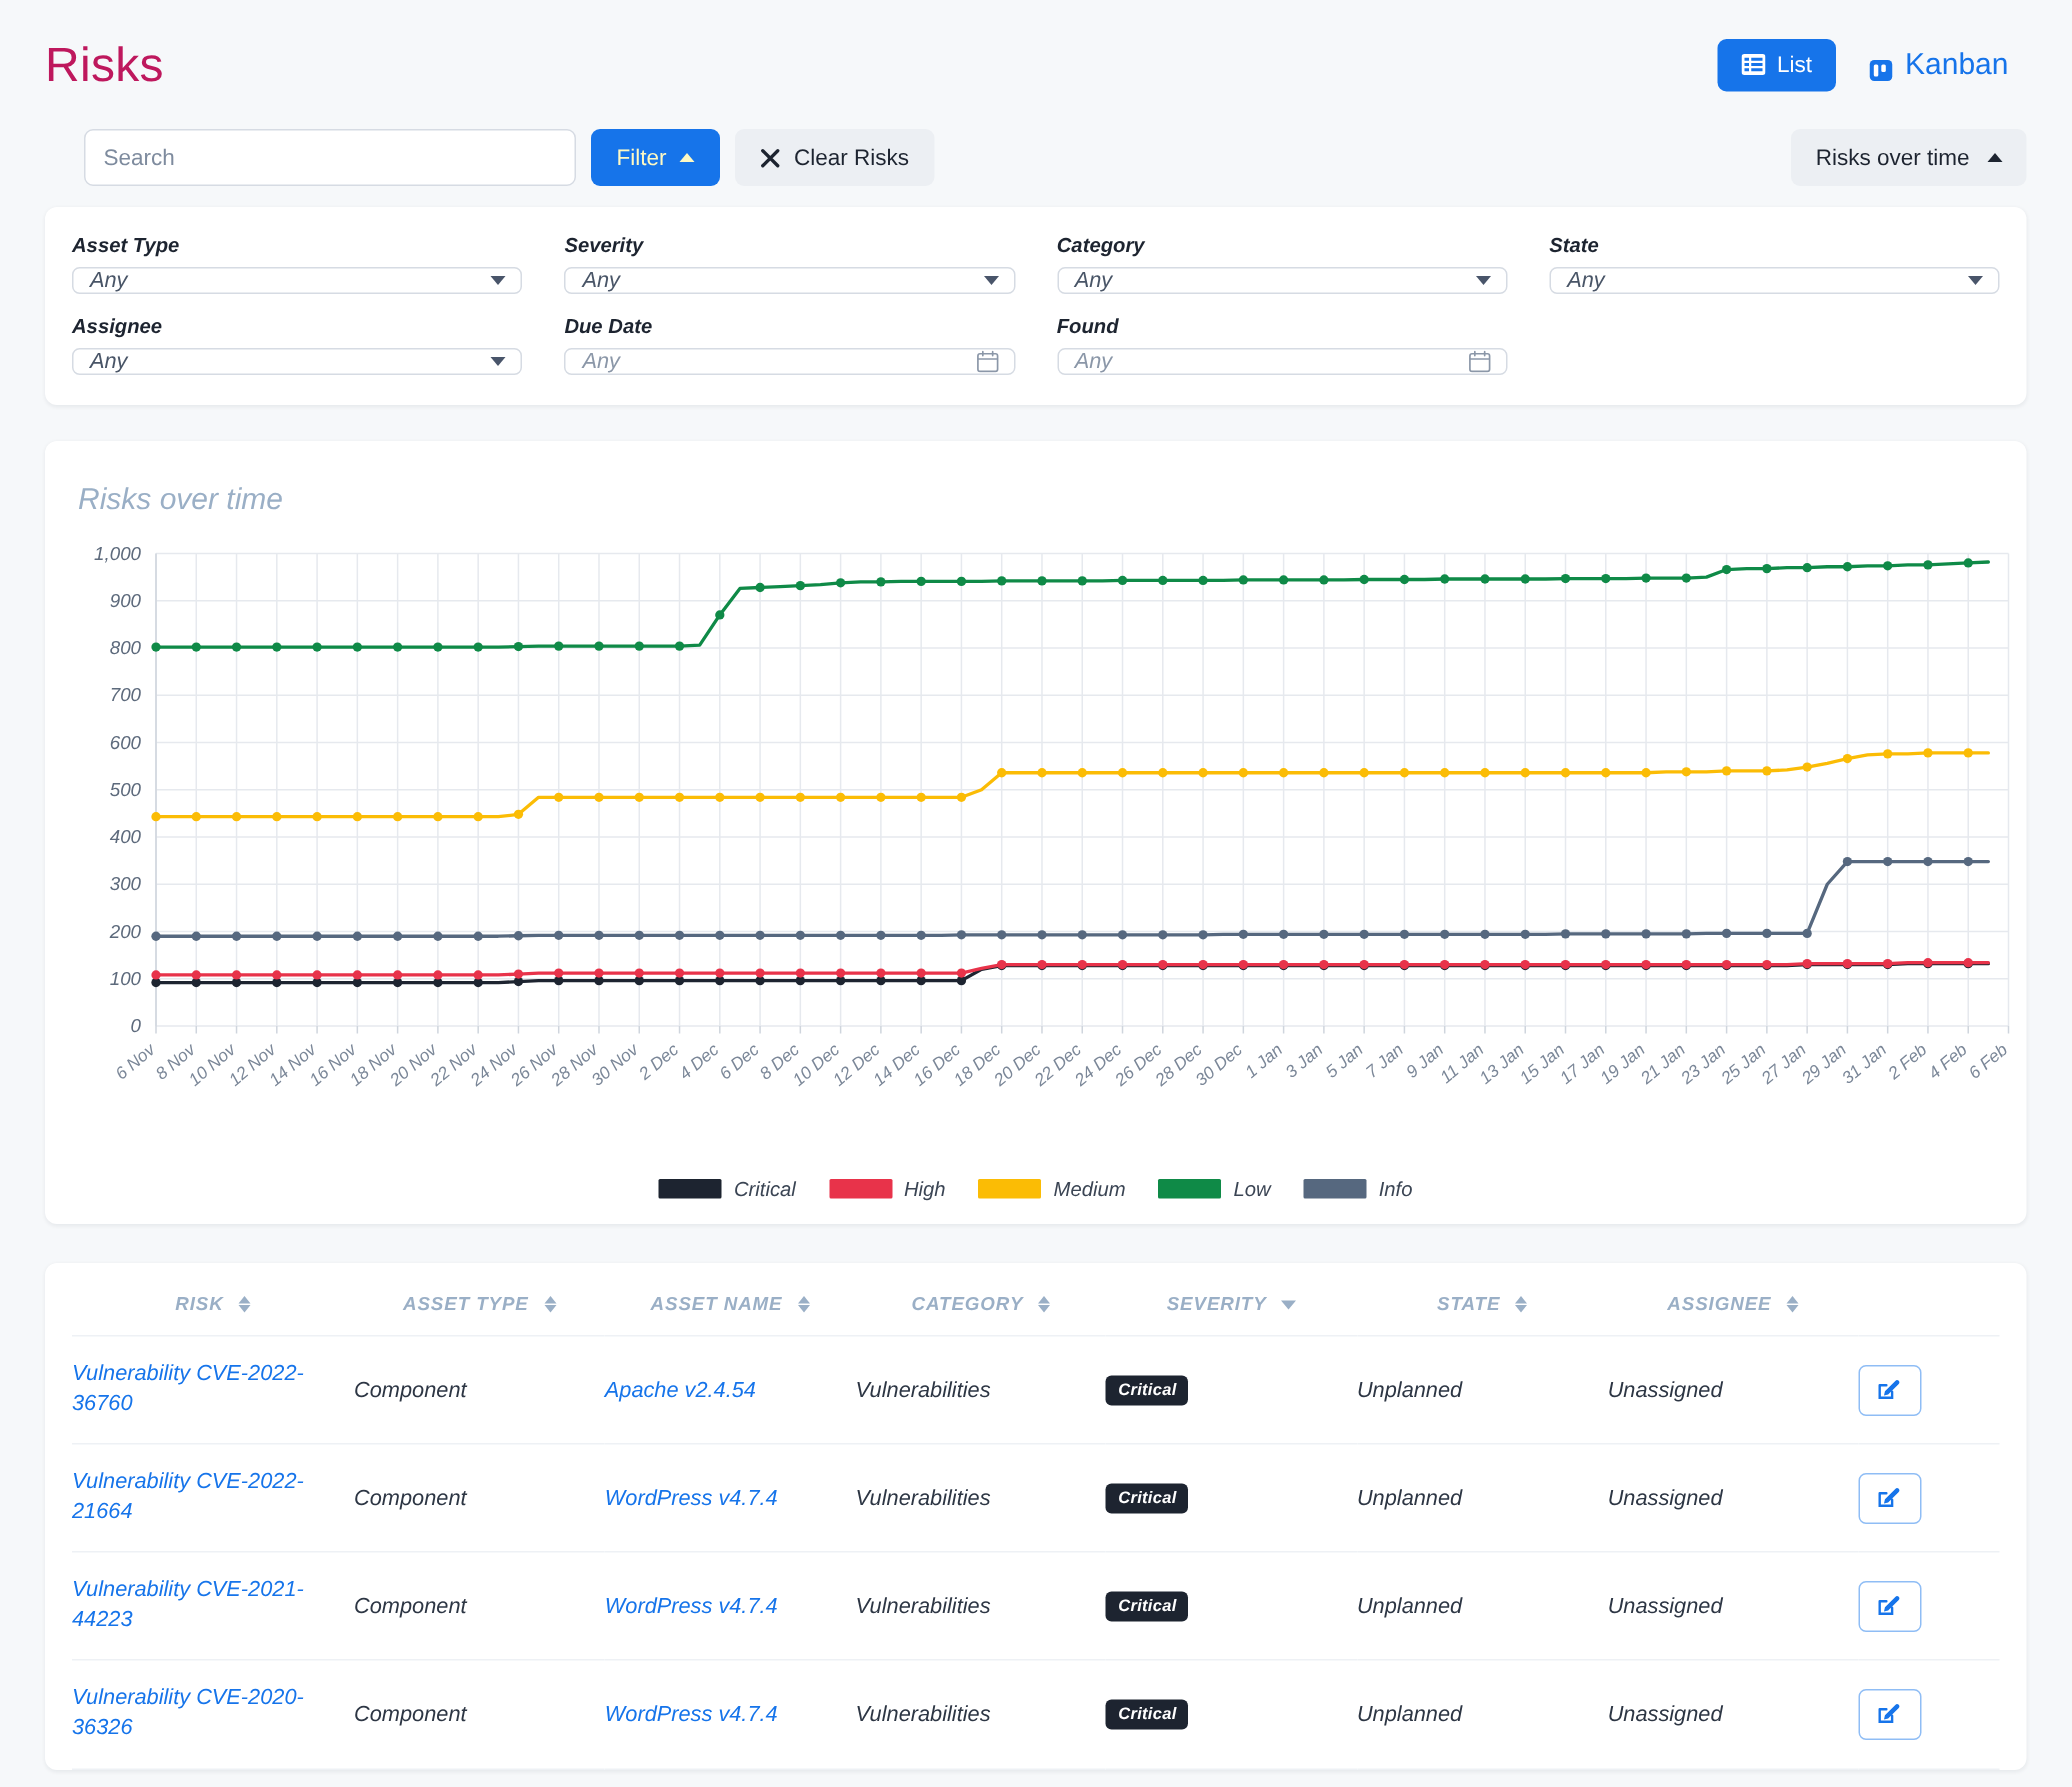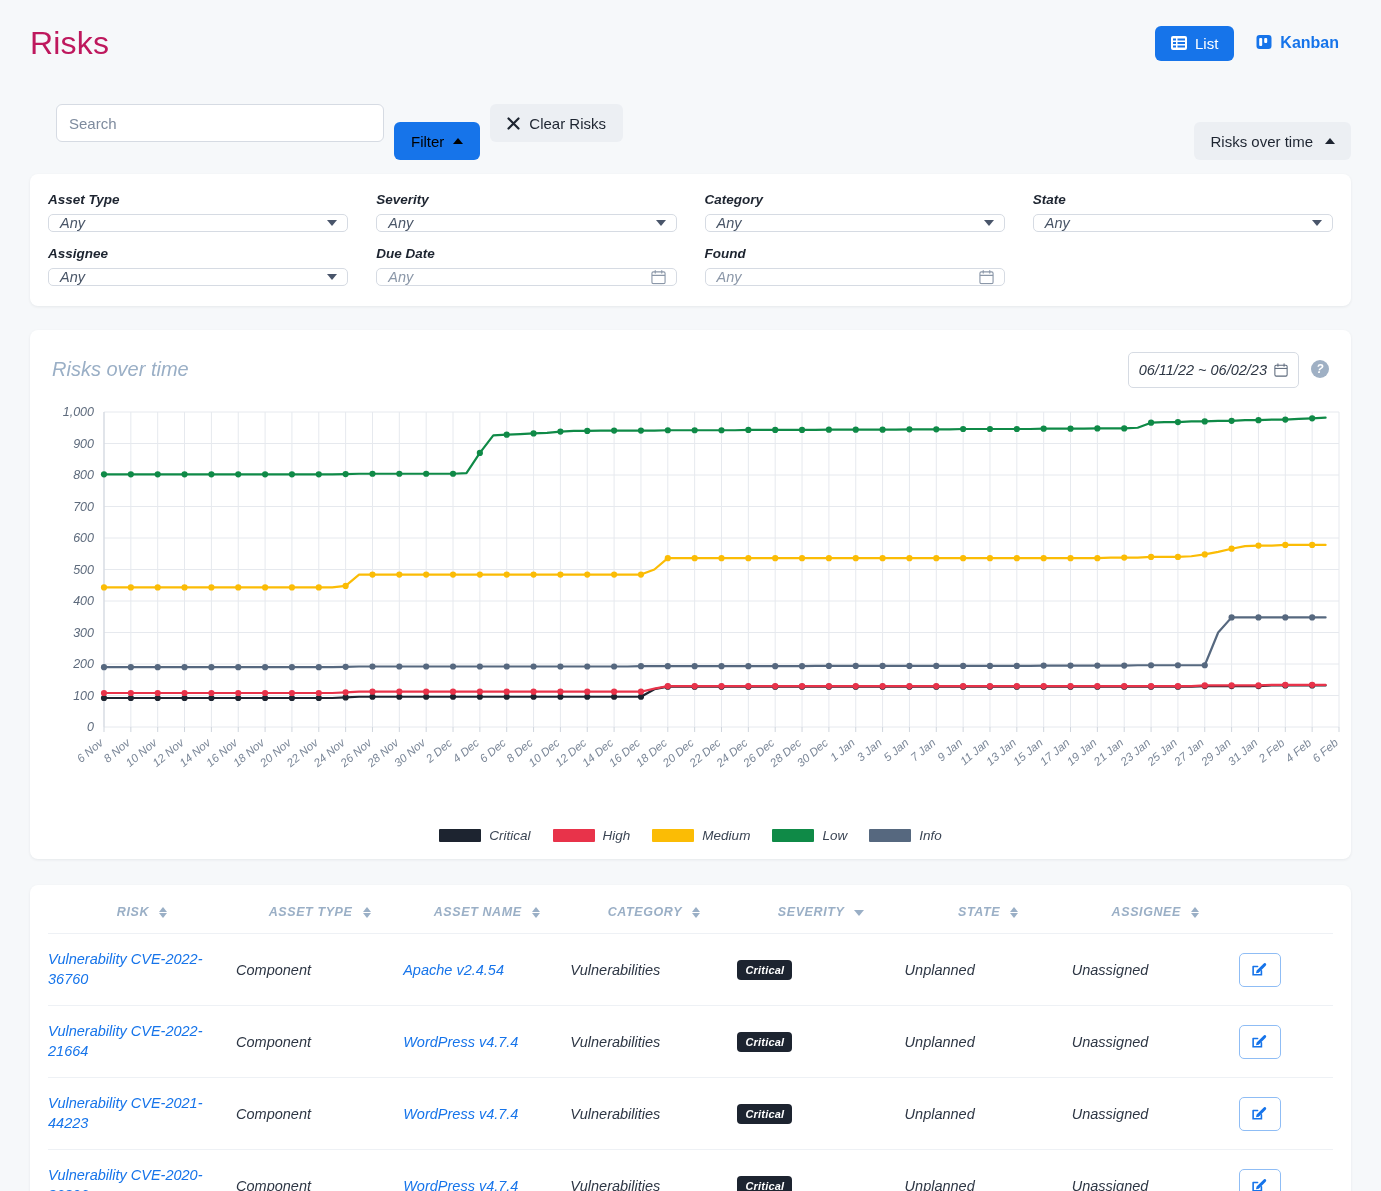--- a/index.html
+++ b/index.html
@@ -15,43 +15,41 @@
   .topbar { display: flex; align-items: center; justify-content: space-between; height: 86px; }
   .page-title { font-size: 32px; font-weight: 400; letter-spacing: .2px; color: #be185d; }
   .viewtabs { display: flex; align-items: center; gap: 10px; }
   .btn-list {
     display: flex; align-items: center; gap: 8px;
     background: #1674ea; color: #fff; border: none; border-radius: 6px;
     padding: 9px 16px; font-size: 15px; cursor: pointer;
     font-family: "Liberation Sans", sans-serif;
   }
   .btn-kanban {
-    display: flex; align-items: flex-start; gap: 8px;
+    display: flex; align-items: flex-end; gap: 8px;
     background: transparent; color: #1674ea; border: none; border-radius: 6px;
-    padding: 9px 12px; font-size: 16px; cursor: pointer;
+    padding: 9px 12px; font-size: 20px; cursor: pointer;
     font-family: "Liberation Sans", sans-serif;
-    font-weight: bold;
   }
   .ic { display: inline-flex; align-items: center; justify-content: center; }
 
   
   .searchrow { display: flex; align-items: flex-end; justify-content: space-between; margin-bottom: 14px; padding-left: 26px; }
   .searchleft { display: flex; align-items: center; gap: 10px; }
   .search-input {
     width: 328px; height: 38px; border: 1px solid #d6dbe3; border-radius: 6px;
     background: #fff; padding: 0 12px; font-size: 15px; color: #1d2430;
     font-family: "Liberation Sans", sans-serif; outline: none;
   }
   .search-input::placeholder { color: #7e8b9e; }
   .btn-filter {
     display: flex; align-items: center; gap: 9px; height: 38px;
-    background: #1674ea; color: #000000; border: none; border-radius: 6px;
+    background: #1674ea; color: #fef9c3; border: none; border-radius: 6px;
     padding: 0 17px; font-size: 15px; cursor: pointer;
     font-family: "Liberation Sans", sans-serif;
-    margin-top: 36px;
   }
   .btn-clear {
     display: flex; align-items: center; gap: 9px; height: 38px;
     background: #eceff3; color: #1d2430; border: none; border-radius: 6px;
     padding: 0 17px; font-size: 15px; cursor: pointer;
     font-family: "Liberation Sans", sans-serif;
   }
   .btn-rot {
     display: flex; align-items: center; gap: 12px; height: 38px;
     background: #eceff3; color: #1d2430; border: none; border-radius: 6px;
@@ -268,35 +266,20 @@
         </div>
       </div>
 
       <div></div>
     </div>
   </div>
 
   <div class="card chart-card">
     <div class="chart-head">
       <div class="chart-title">Risks over time</div>
-      <div class="chart-head-right">
-        <div class="daterange">
-          <span>06/11/22 ~ 06/02/23</span>
-          <span class="ic">
-            <svg width="14" height="14" viewBox="0 0 16 16">
-                <rect x="1" y="2.5" width="14" height="12.5" rx="1.5" fill="none" stroke="#5d6a7c" stroke-width="1.2"></rect>
-                <path d="M1 6.2 H15" stroke="#5d6a7c" stroke-width="1.2"></path>
-                <path d="M4.5 1 V3.8 M11.5 1 V3.8" stroke="#5d6a7c" stroke-width="1.2" stroke-linecap="round"></path>
-              </svg>
-          </span>
-        </div>
-        <div class="help-ic">
-          <span>?</span>
-        </div>
-      </div>
     </div>
 
     <div class="plot-wrap">
       <svg id="chart-svg" width="1295" height="420" viewBox="0 0 1295 420">
           <line x1="52" y1="10" x2="52" y2="325" stroke="#e6e9ee" stroke-width="1"></line>
           <line x1="78.84782608695653" y1="10" x2="78.84782608695653" y2="325" stroke="#e6e9ee" stroke-width="1"></line>
           <line x1="105.69565217391305" y1="10" x2="105.69565217391305" y2="325" stroke="#e6e9ee" stroke-width="1"></line>
           <line x1="132.54347826086956" y1="10" x2="132.54347826086956" y2="325" stroke="#e6e9ee" stroke-width="1"></line>
           <line x1="159.3913043478261" y1="10" x2="159.3913043478261" y2="325" stroke="#e6e9ee" stroke-width="1"></line>
           <line x1="186.2391304347826" y1="10" x2="186.2391304347826" y2="325" stroke="#e6e9ee" stroke-width="1"></line>

